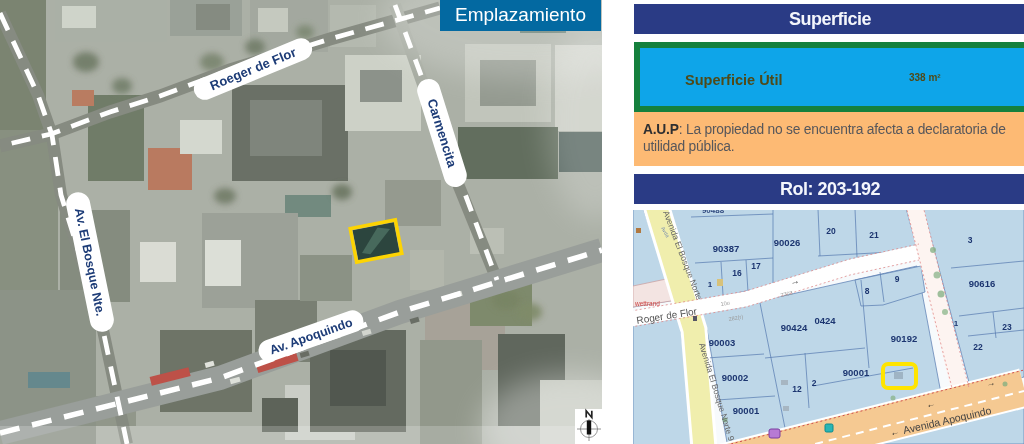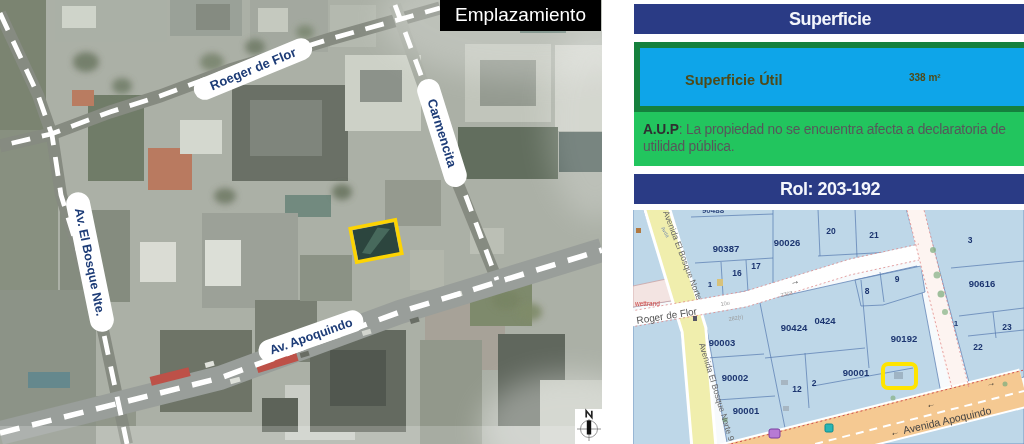--- a/index.html
+++ b/index.html
@@ -220,32 +220,32 @@
     <g>
       <path d="M586.2,417.5 V410.8 L591.8,417.5 V410.8" fill="none" stroke="#222222" stroke-width="1.7"></path>
       <circle cx="589" cy="429" r="8.5" fill="none" stroke="#999999" stroke-width="1"></circle>
       <line x1="577" y1="429" x2="601" y2="429" stroke="#777777" stroke-width="0.8"></line>
       <line x1="589" y1="419" x2="589" y2="441" stroke="#777777" stroke-width="0.8"></line>
       <rect x="586.8" y="420.5" width="4.4" height="14" fill="#111111"></rect>
     </g>
   </g>
 </svg>
 
-<div class="abs" style="left:440px;top:0;width:161px;height:31px;background:#000000;color:#ffffff;font-size:19px;text-align:center;line-height:30px;">Emplazamiento</div>
+<div class="abs" style="left:440px;top:0;width:161px;height:31px;background:#0369a1;color:#ffffff;font-size:19px;text-align:center;line-height:30px;">Emplazamiento</div>
 
 <div class="abs" style="left:634px;top:4px;width:392px;height:30px;background:#2a3b85;color:#f4f6fc;font-size:18px;font-weight:bold;letter-spacing:-0.5px;text-align:center;line-height:30px;">Superficie</div>
 
 <div class="abs" style="left:634px;top:42px;width:388px;height:58px;background:#0ea5e9;border:6px solid #15803d;">
 
   <span class="abs" style="left:45px;top:24px;font-size:14.5px;font-weight:bold;color:#4f4a18;">Superficie Útil</span>
 
   <span class="abs" style="left:269px;top:24px;font-size:10px;font-weight:bold;color:#4f4a18;">338 m²</span>
 </div>
 
-<div class="abs" style="left:634px;top:112px;width:390px;height:54px;background:#22c55e;">
+<div class="abs" style="left:634px;top:112px;width:390px;height:54px;background:#fdba74;">
   <div style="padding:9px 0 0 9px;font-size:13.8px;letter-spacing:-0.22px;line-height:17px;color:#57575b;white-space:nowrap;"><b style="color:#2f2f31;">A.U.P</b>: La propiedad no se encuentra afecta a declaratoria de<br>utilidad pública.</div>
 </div>
 
 <div class="abs" style="left:634px;top:174px;width:392px;height:30px;background:#2a3b85;color:#f4f6fc;font-size:18px;font-weight:bold;letter-spacing:-0.5px;text-align:center;line-height:30px;">Rol: 203-192</div>
 
 <svg class="abs" style="left:633px;top:210px" width="391" height="234" viewBox="0 2 391 234">
   <rect x="0" y="0" width="391" height="236" fill="#f7fafc"></rect>
   <g id="cadparcels" stroke="#5578af" stroke-width="0.7">
 
     <polygon points="36,0 273,0 286,48 160,72 62,95" fill="#bed7e8"></polygon>

